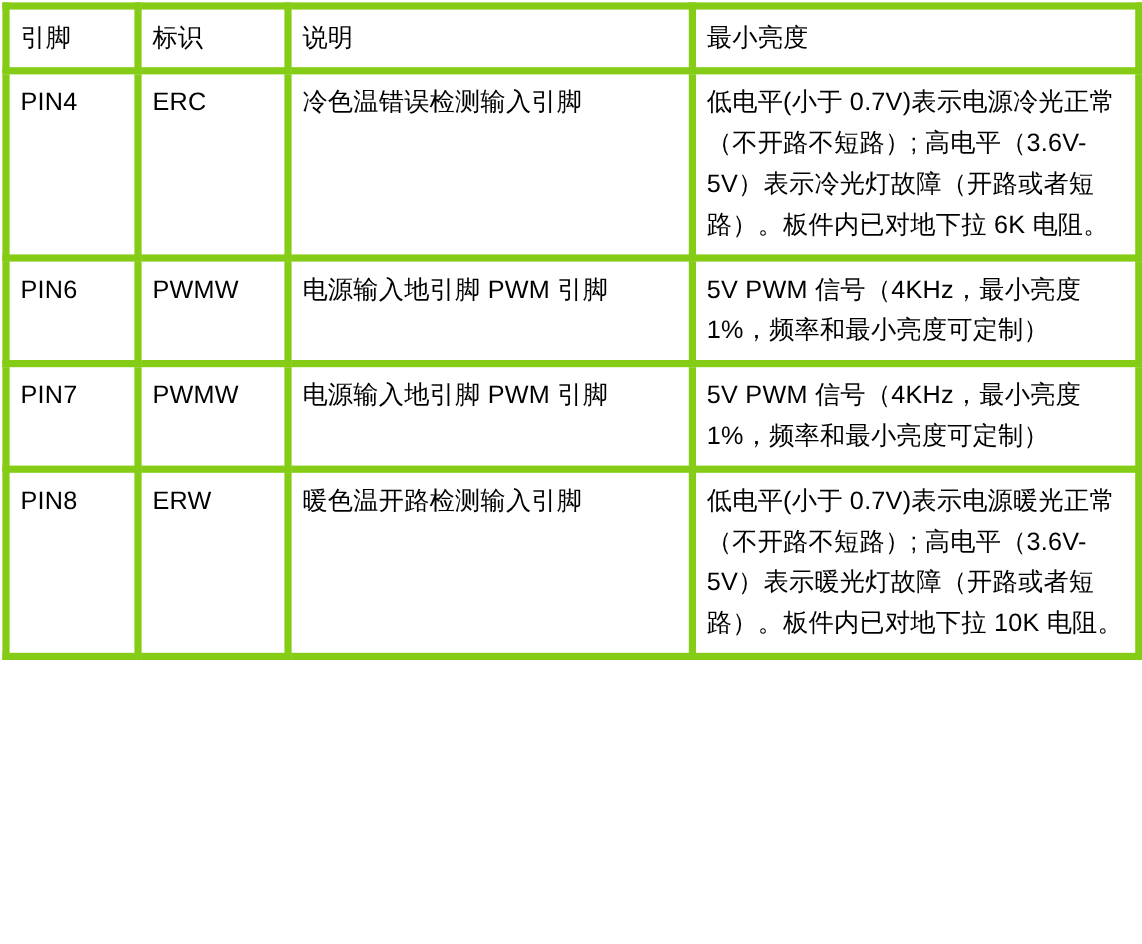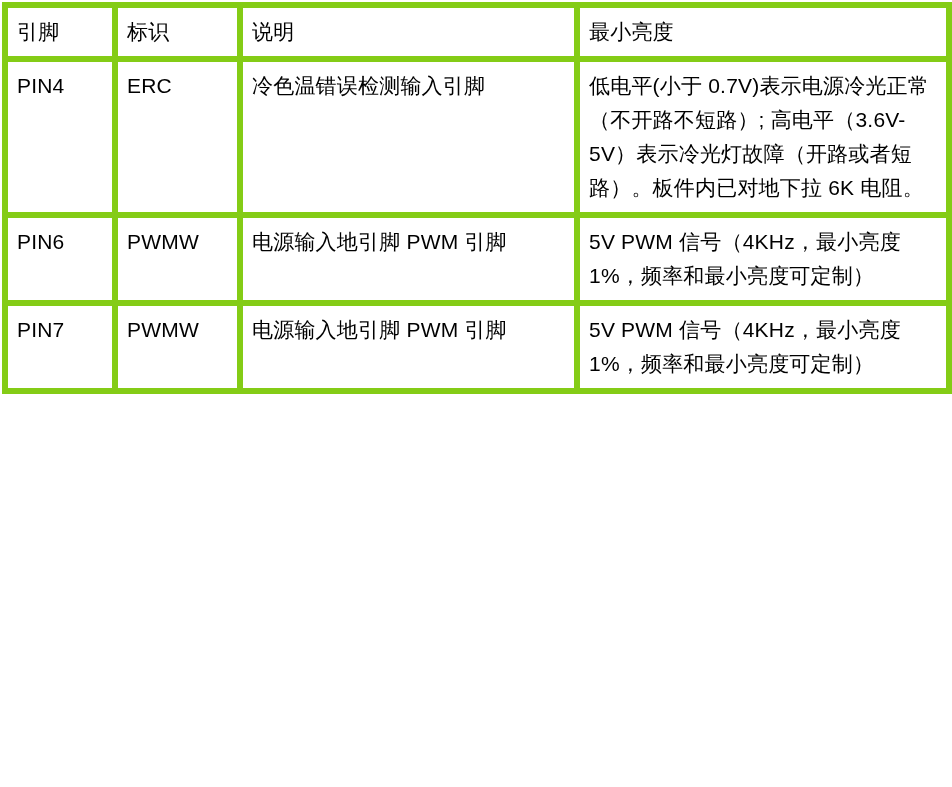--- a/index.html
+++ b/index.html
@@ -105,14 +105,28 @@
           <span class="cell-text">PWMW</span>
         </td>
       <td>
           <span class="cell-text">电源输入地引脚 PWM 引脚</span>
         </td>
       <td>
           <span class="cell-text">5V PWM 信号（4KHz，最小亮度 1%，频率和最小亮度可定制）</span>
         </td>
     </tr>
 
+    <tr>
+      <td>
+          <span class="cell-text">PIN8</span>
+        </td>
+      <td>
+          <span class="cell-text">ERW</span>
+        </td>
+      <td>
+          <span class="cell-text">暖色温开路检测输入引脚</span>
+        </td>
+      <td>
+          <span class="cell-text">低电平(小于 0.7V)表示电源暖光正常（不开路不短路）; 高电平（3.6V-5V）表示暖光灯故障（开路或者短路）。板件内已对地下拉 10K 电阻。</span>
+        </td>
+    </tr>
   </tbody>
 </table>
 
 </body></html>

